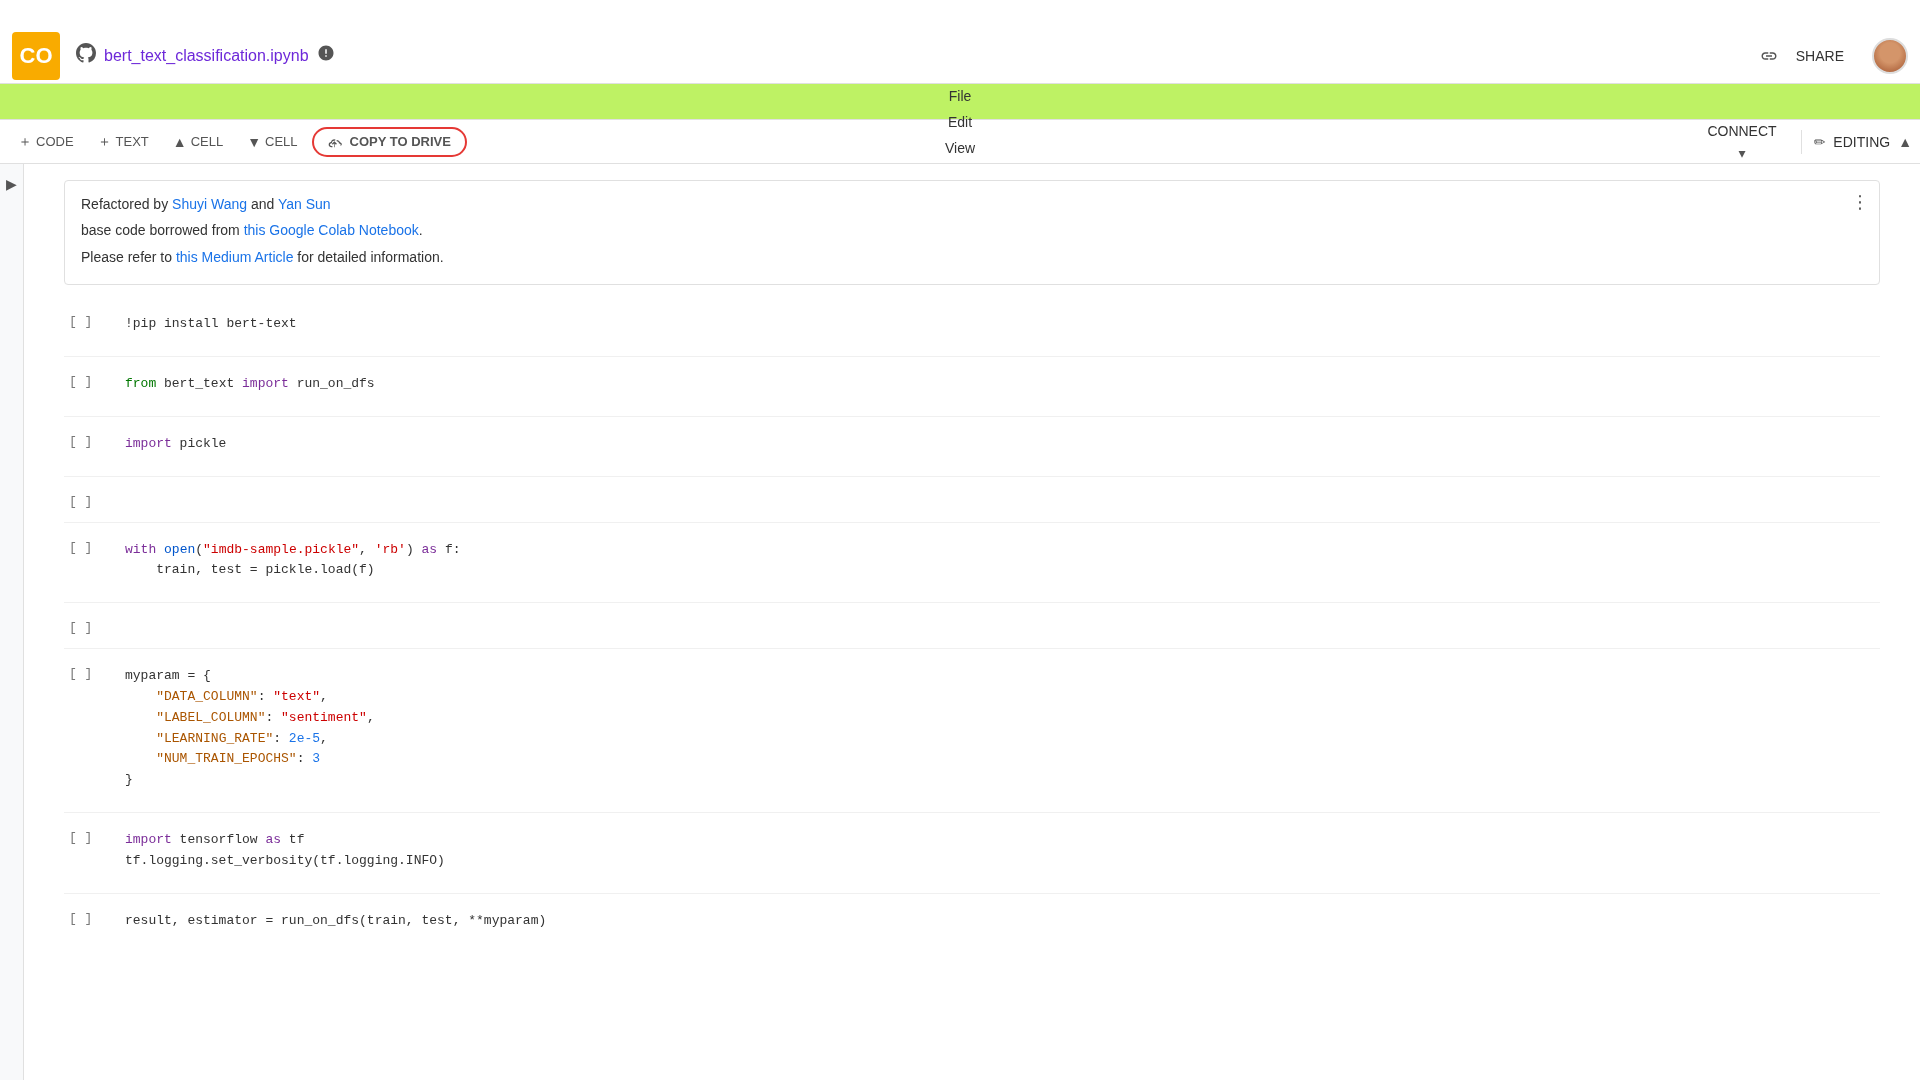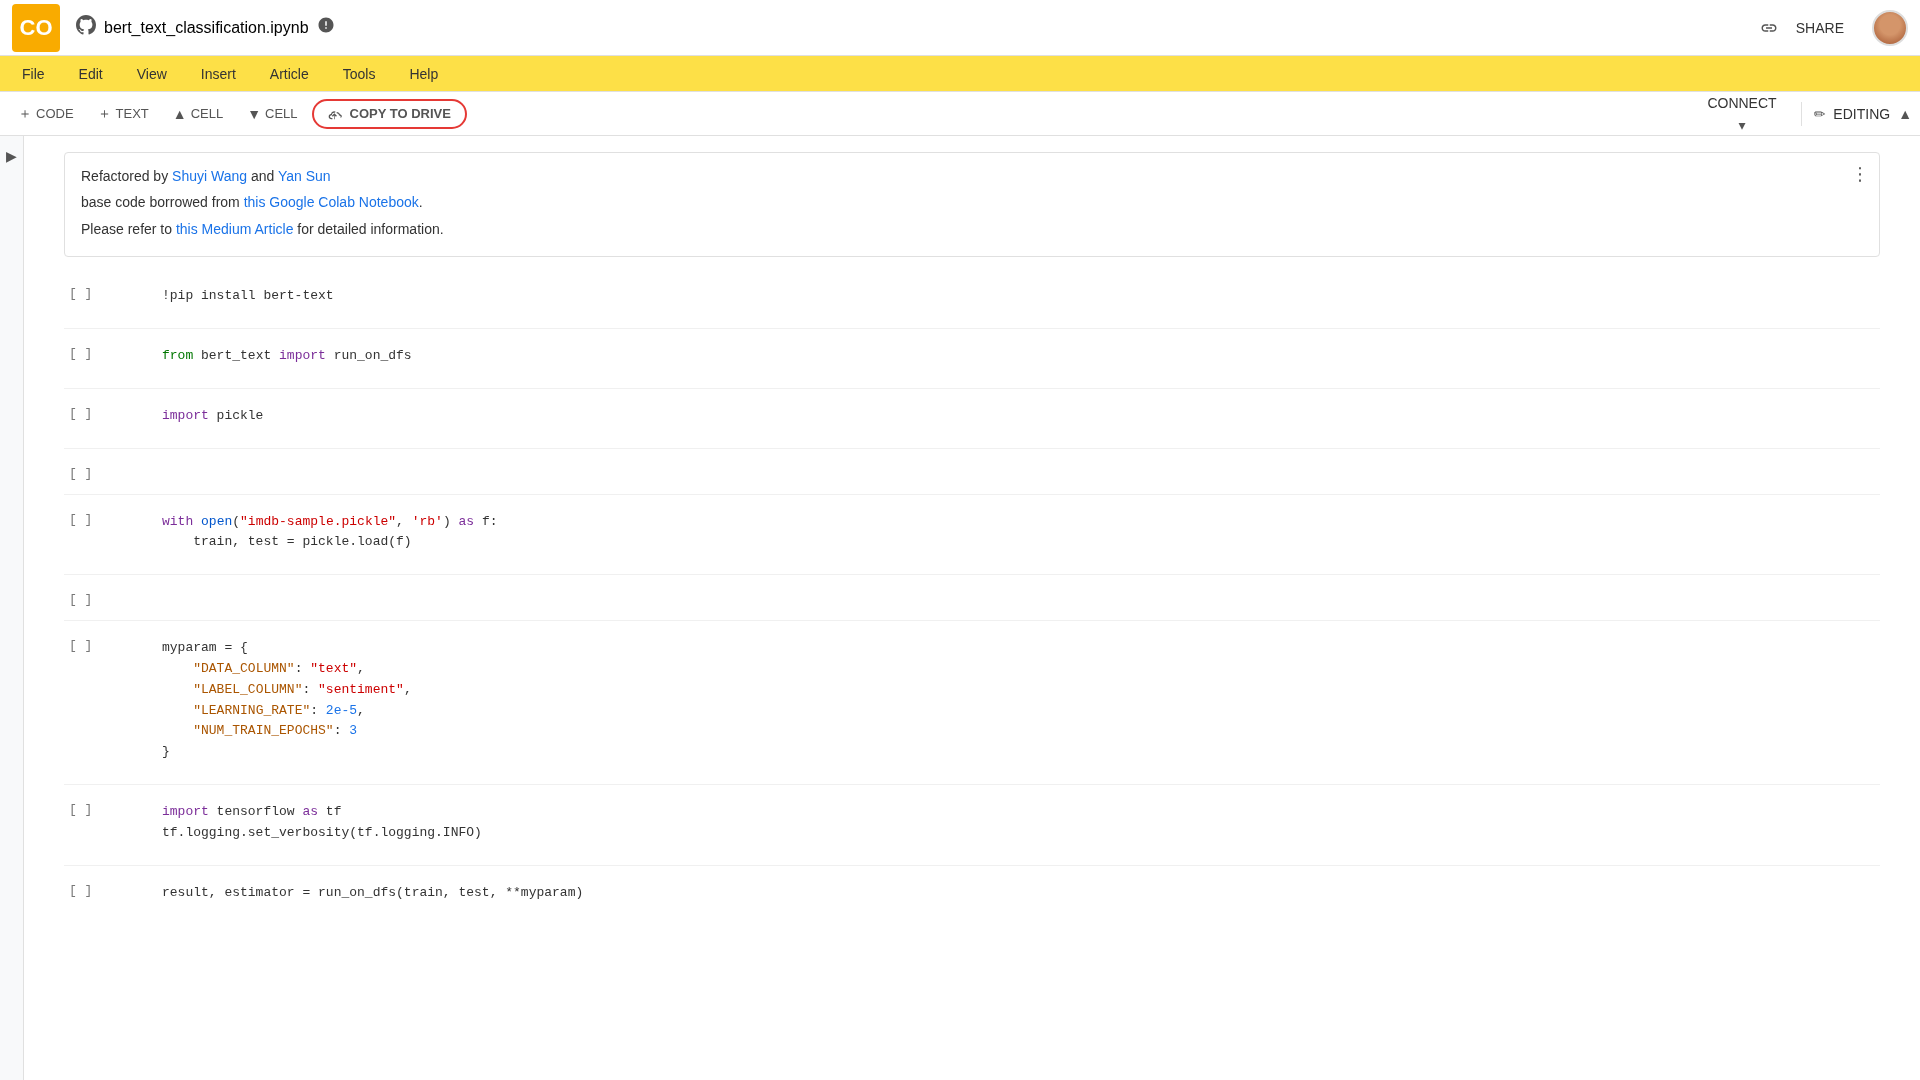--- a/index.html
+++ b/index.html
@@ -7,20 +7,21 @@
 
     
     #top-bar {
       display: flex;
       align-items: center;
       height: 56px;
       background: #fff;
       border-bottom: 1px solid #e0e0e0;
       padding: 0 12px;
       gap: 8px;
+      margin-top: 28px;
     }
     #colab-logo {
       width: 48px;
       height: 48px;
       background: #F9AB00;
       border-radius: 4px;
       display: flex;
       align-items: center;
       justify-content: center;
       font-size: 22px;
@@ -35,21 +36,21 @@
       gap: 8px;
       flex: 1;
     }
     #notebook-icon {
       color: #555;
       font-size: 18px;
     }
     #notebook-title {
       font-size: 16px;
       font-weight: 500;
-      color: #000000;
+      color: #6d28d9;
     }
     #notebook-options-icon {
       font-size: 18px;
       color: #666;
       cursor: pointer;
     }
     #top-right {
       display: flex;
       align-items: center;
       gap: 16px;
@@ -64,24 +65,25 @@
       cursor: pointer;
       padding: 6px 12px;
       border-radius: 4px;
     }
 
     
     #menu-bar {
       display: flex;
       align-items: center;
       height: 36px;
-      background: #fde047;
+      background: #bef264;
       padding: 0 12px;
-      gap: 14px;
+      gap: 2px;
       border-bottom: 1px solid #e0e0e0;
+      flex-direction: column;
     }
     .menu-item {
       font-size: 14px;
       padding: 4px 10px;
       cursor: pointer;
       border-radius: 4px;
       color: #333;
     }
 
     
@@ -232,21 +234,20 @@
       font-family: 'Courier New', monospace;
     }
     .code-content {
       flex: 1;
       padding: 8px 8px 8px 0;
       font-family: 'Courier New', Courier, monospace;
       font-size: 13px;
       line-height: 1.6;
       color: #333;
       white-space: pre;
-      margin-left: 37px;
     }
 
     
     .kw-green { color: #007700; }
     .kw-purple { color: #7b2d99; }
     .kw-blue { color: #0055cc; }
     .str-red { color: #cc0000; }
     .str-brown { color: #aa5500; }
     .num-blue { color: #1a73e8; }
     .num-orange { color: #e67e00; }

